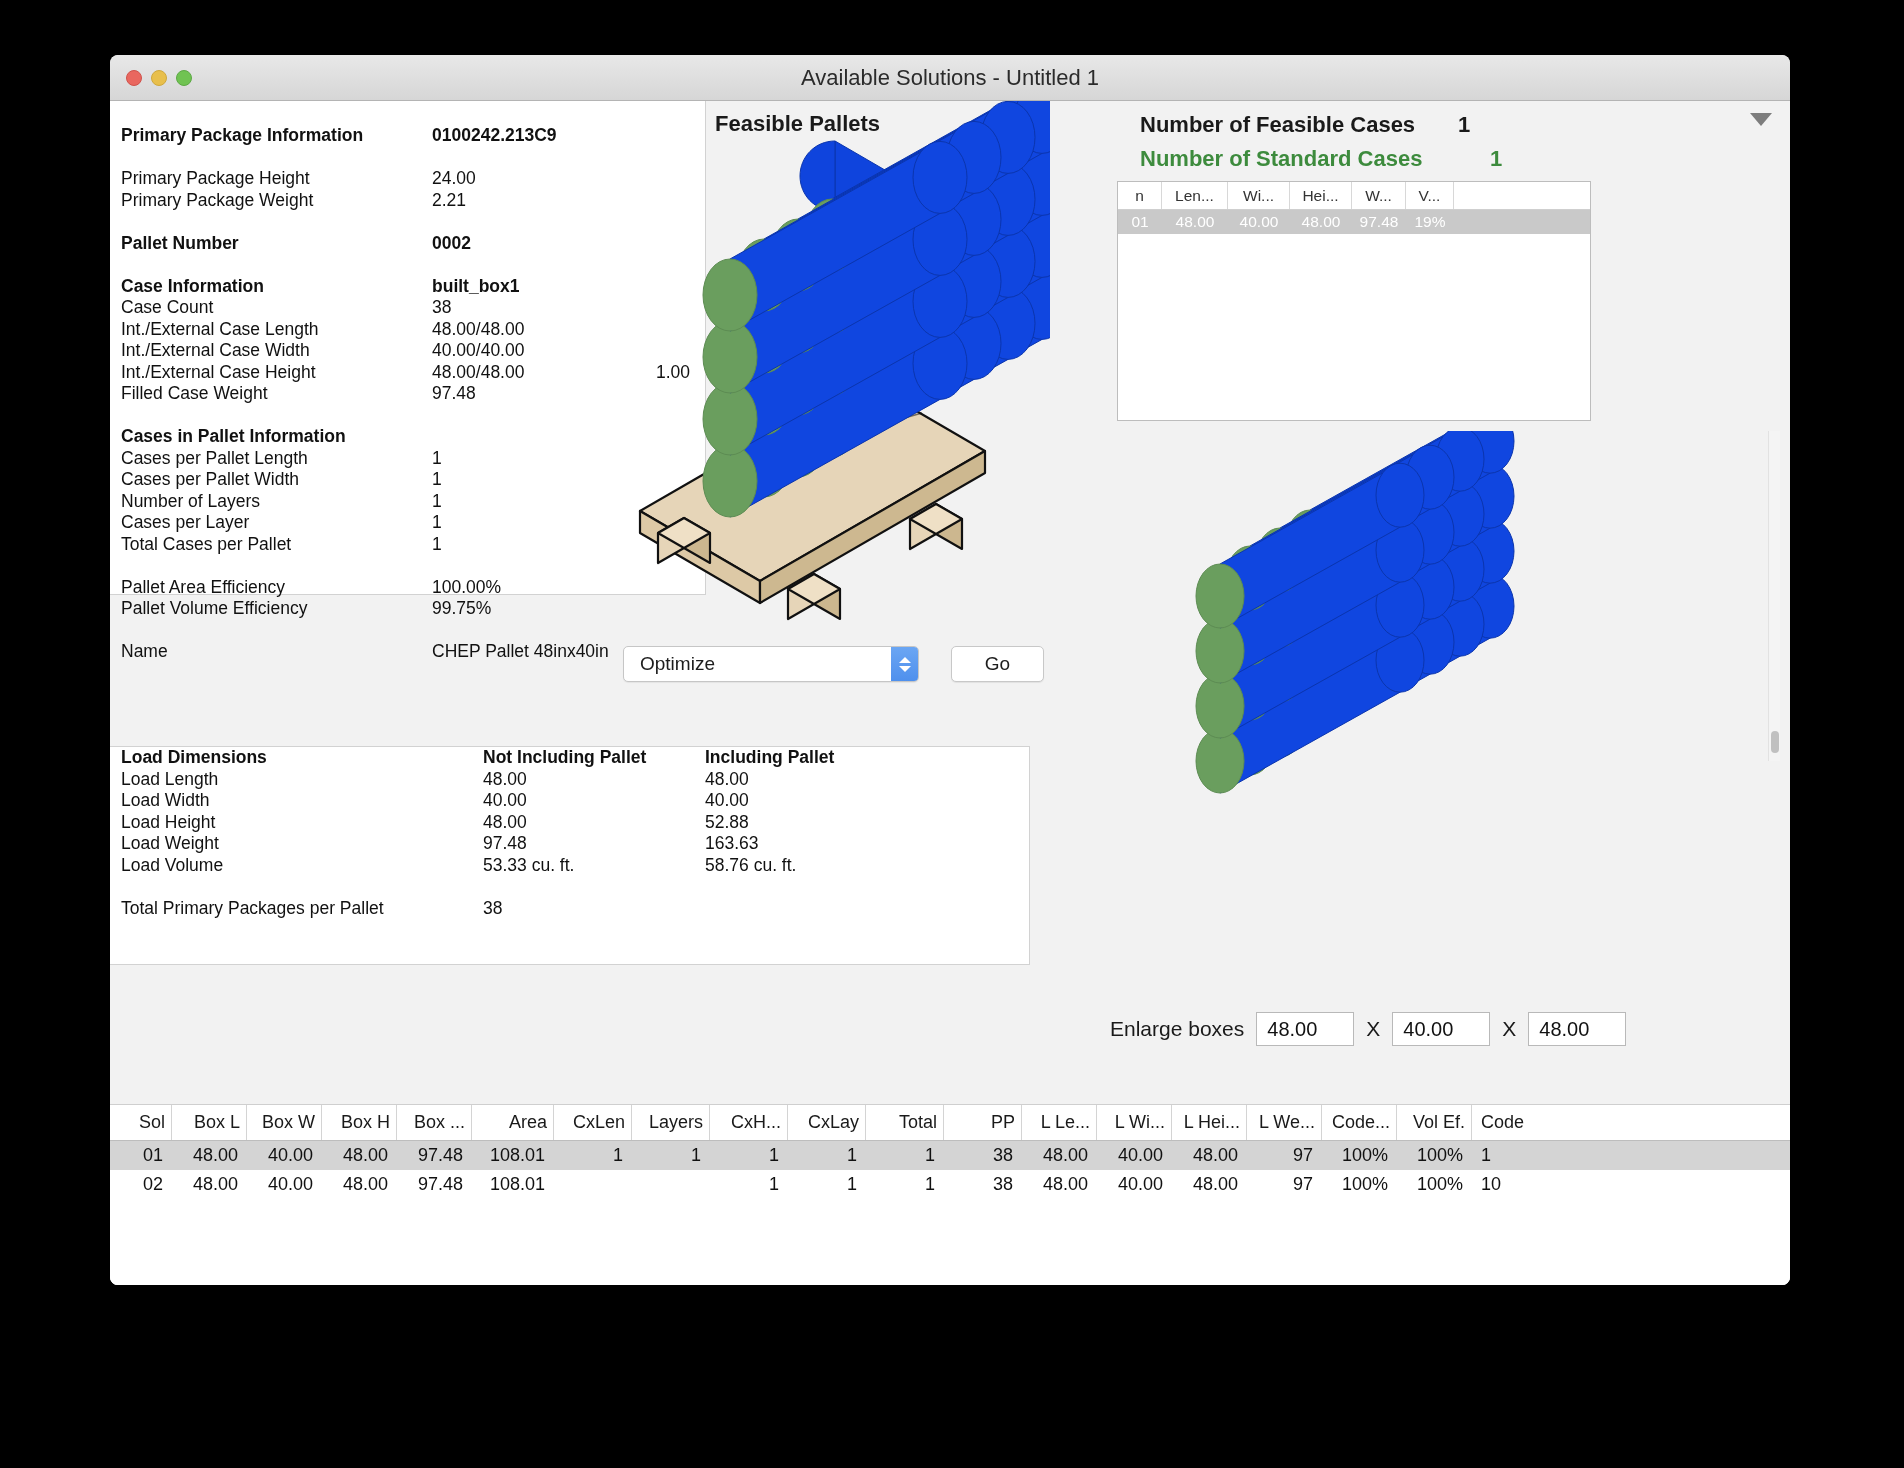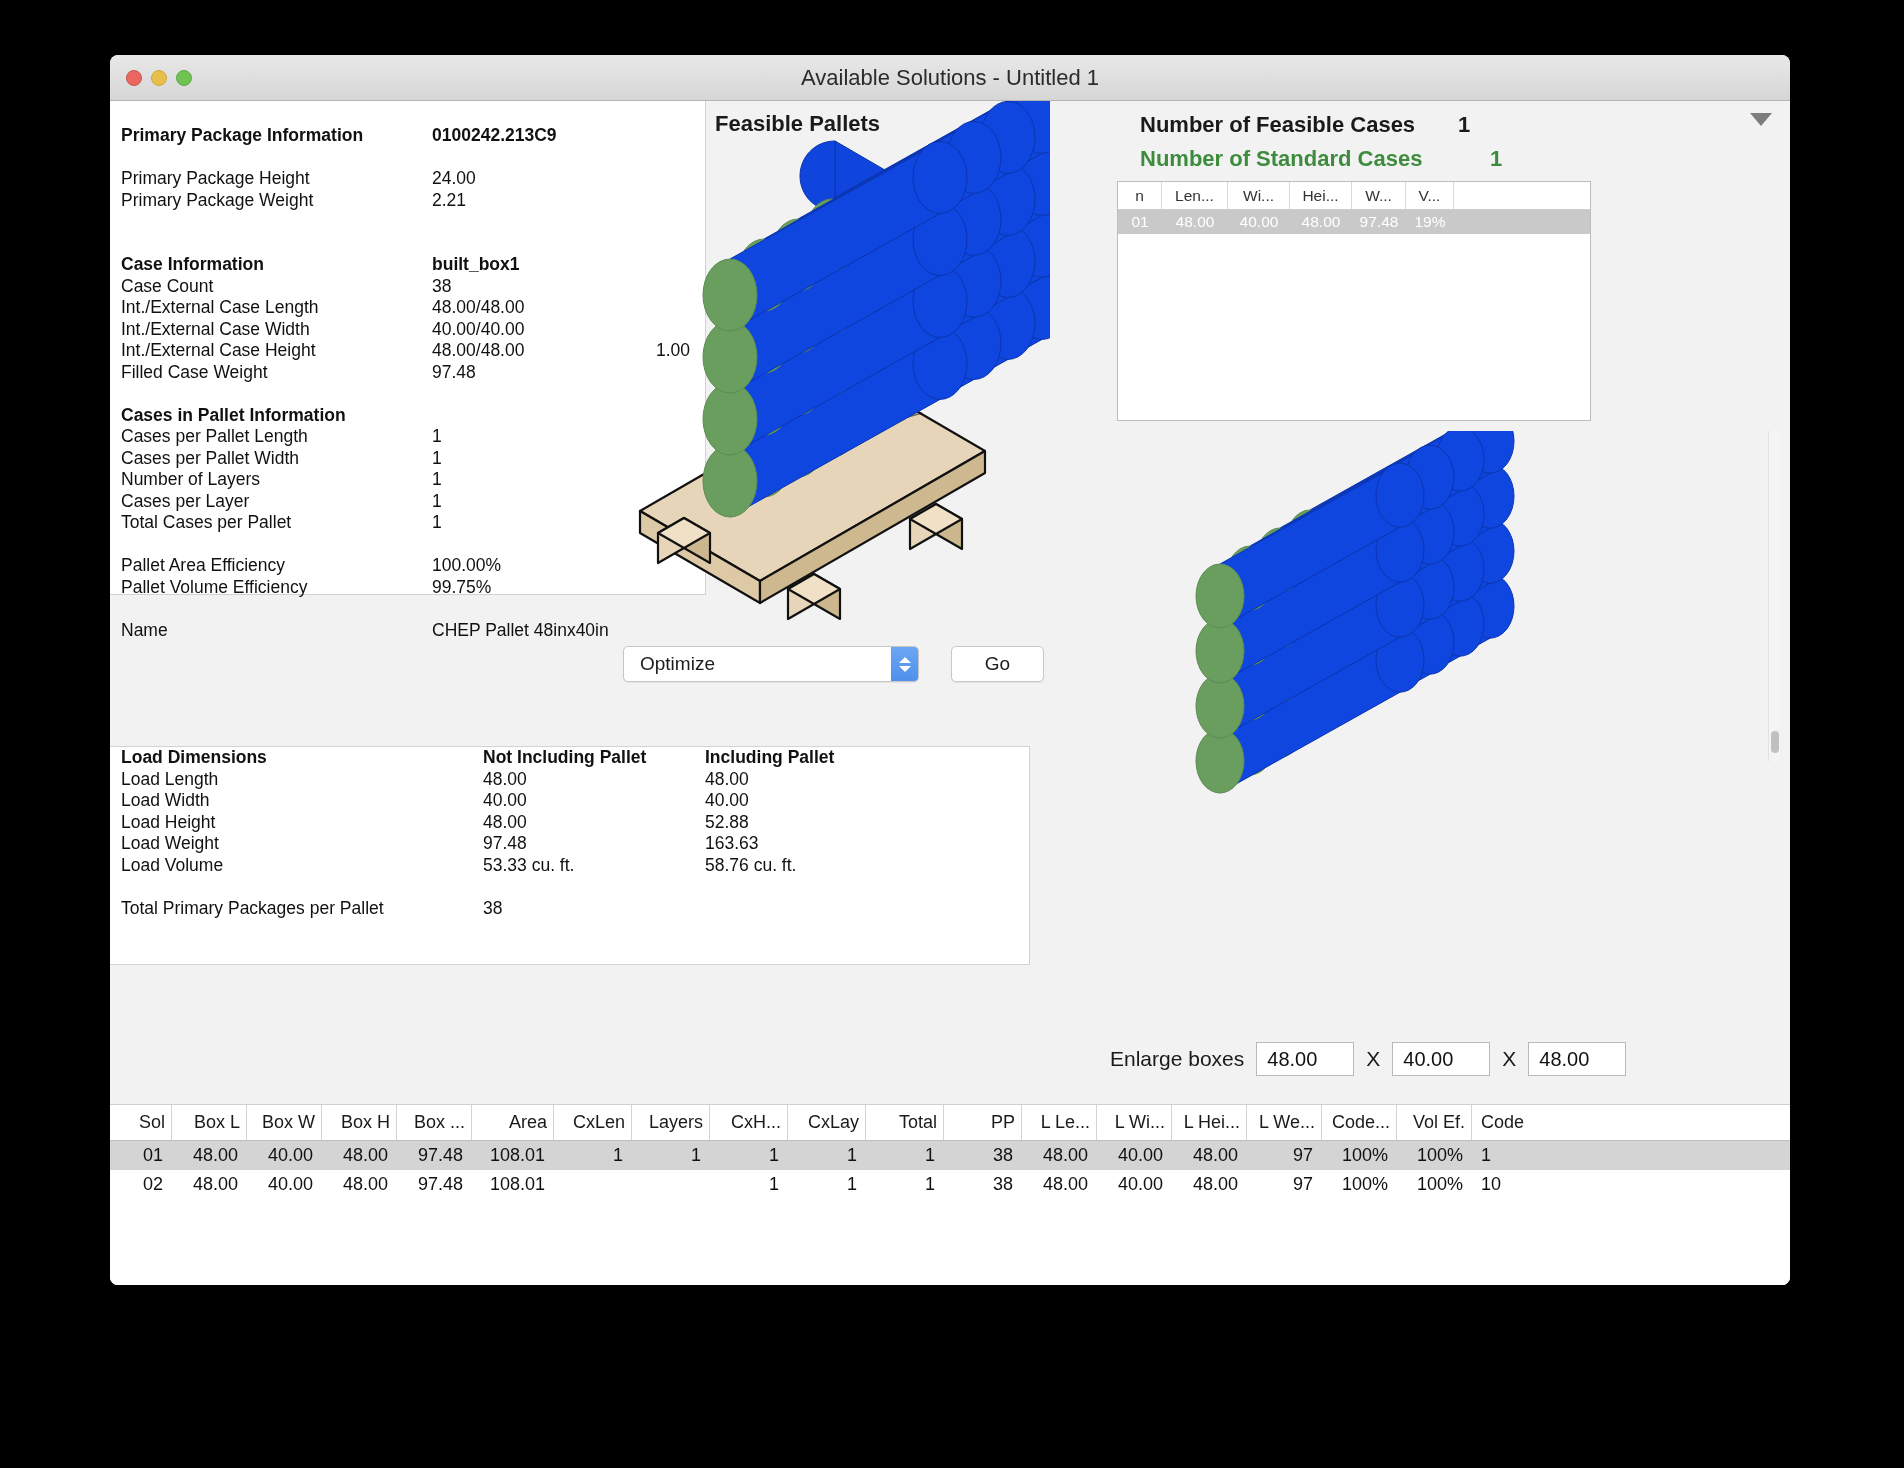--- a/index.html
+++ b/index.html
@@ -147,21 +147,21 @@
   }
   .right-scroll {
     position: absolute; right: 10px; top: 330px;
     width: 12px; height: 330px; background: #f4f4f4; border-left:1px solid #e2e2e2;
   }
   .right-scroll .thumb {
     position: absolute; bottom: 8px; left: 2px; width: 8px; height: 22px;
     background: #c0c0c0; border-radius: 4px;
   }
 
-  .enlarge-row { position: absolute; left: 1000px; top: 939px; height: 38px; display: flex; align-items: center; gap: 12px; }
+  .enlarge-row { position: absolute; left: 1000px; top: 909px; height: 38px; display: flex; align-items: center; gap: 12px; }
   .enlarge-label { font-size: 21px; color: #1a1a1a; }
   .num-field {
     width: 98px; height: 34px; background: #fff; border: 1px solid #b9b9b9;
     font-size: 20px; color: #111; line-height: 32px; padding-left: 10px;
   }
   .x-sep { font-size: 21px; color: #1a1a1a; }
 
   
   .sol-table {
     position: absolute; left: 0px; top: 1003px;
@@ -208,20 +208,24 @@
           <div class="spacer"></div>
           <div class="info-row">
             <span class="lbl">Primary Package Height</span>
             <span class="val">24.00</span>
           </div>
           <div class="info-row">
             <span class="lbl">Primary Package Weight</span>
             <span class="val">2.21</span>
           </div>
           <div class="spacer"></div>
+          <div class="info-row bold">
+            <span class="lbl">Pallet Number</span>
+            <span class="val">0002</span>
+          </div>
           <div class="spacer"></div>
           <div class="info-row bold">
             <span class="lbl">Case Information</span>
             <span class="val">built_box1</span>
           </div>
           <div class="info-row">
             <span class="lbl">Case Count</span>
             <span class="val">38</span>
           </div>
           <div class="info-row">

